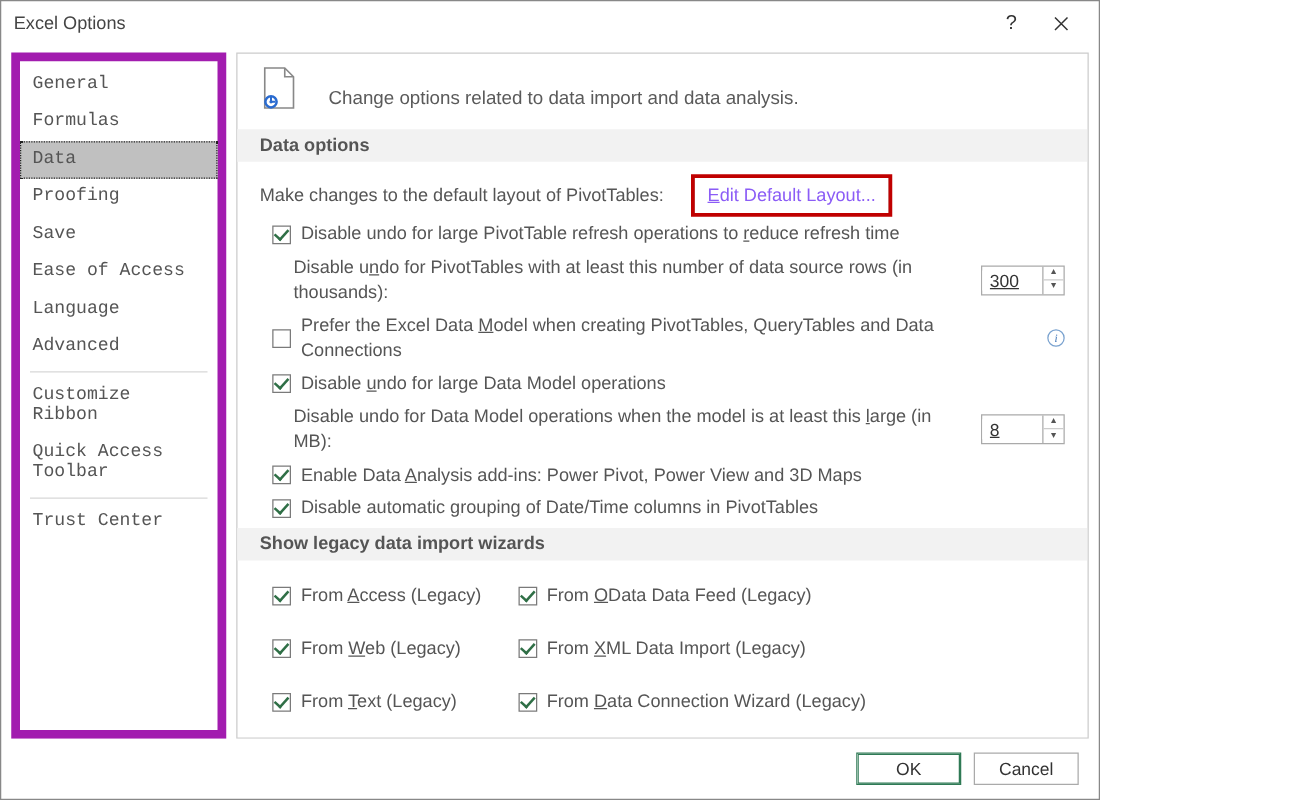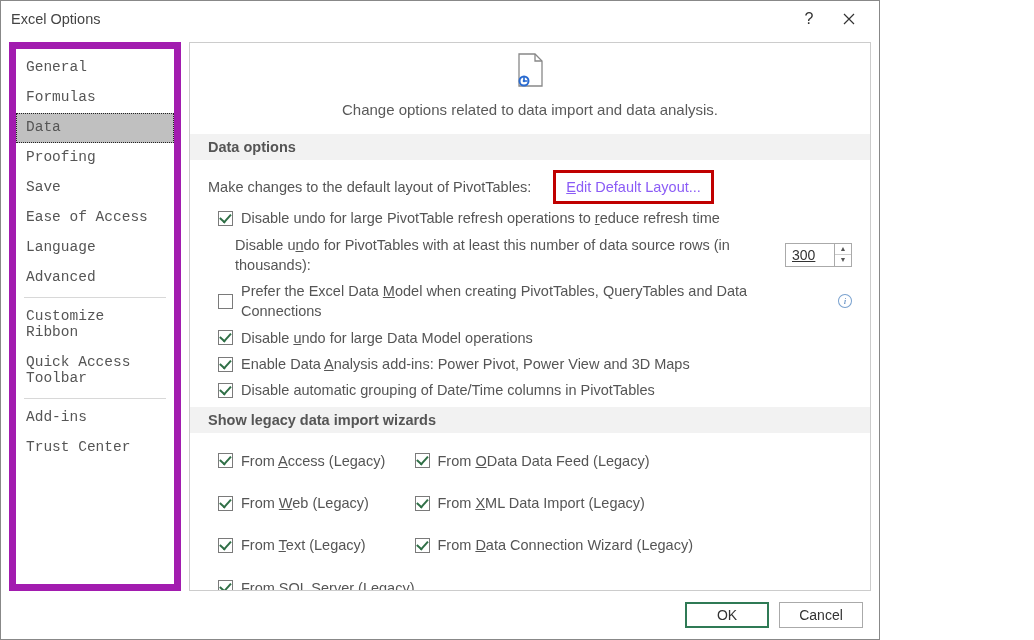--- a/index.html
+++ b/index.html
@@ -7,21 +7,21 @@
   .window { width: 880px; height: 640px; border: 1px solid #888; position: relative; display: flex; flex-direction: column; }
   .titlebar { height: 35px; display: flex; align-items: center; padding: 0 10px; border-bottom: 0; }
   .titlebar .title { flex: 1; font-size: 14.5px; color: #444; }
   .titlebar .ctrl { width: 40px; height: 35px; display: flex; align-items: center; justify-content: center; font-size: 16px; color: #333; cursor: pointer; }
   .body { flex: 1; display: flex; padding: 6px 8px 0 8px; gap: 8px; overflow: hidden; }
   .sidebar { width: 172px; border: 7px solid #a21caf; background: #fff; padding: 4px 0; display: flex; flex-direction: column; font-family: Liberation Mono, monospace; }
   .side-item { padding: 6px 10px 8px 10px; font-size: 14.5px; color: #555; cursor: pointer; }
   .side-item.selected { background: #c0c0c0; outline: 1px dotted #222; outline-offset: -1px; }
   .side-sep { border-top: 1px solid #d8d8d8; margin: 4px 8px; }
   .content { flex: 1; border: 1px solid #ccc; padding: 10px 18px; overflow-y: auto; }
-  .head-row { display: flex; align-items: center; gap: 14px; margin-bottom: 16px; flex-direction: column; }
+  .head-row { display: flex; align-items: flex-end; gap: 25px; margin-bottom: 16px; }
   .doc-icon { width: 30px; height: 34px; position: relative; }
   .doc-icon svg { display: block; }
   .head-text { font-size: 15px; color: #5a5a5a; }
   .section-head { background: #f2f2f2; padding: 5px 10px; font-weight: 600; color: #555; font-size: 14.5px; margin: 6px -18px 12px -18px; padding-left: 18px; }
   .row { display: flex; align-items: center; gap: 8px; margin: 6px 0; line-height: 1.4; }
   .row.indent { margin-left: 27px; gap: 13px; }
   .row.indent2 { margin-left: 10px; }
   .chk { width: 15px; height: 15px; border: 1px solid #7a7a7a; display: inline-flex; align-items: center; justify-content: center; flex-shrink: 0; cursor: pointer; }
   .chk.checked::after { content: ""; display: block; width: 9px; height: 5px; border-left: 2px solid #2f6f46; border-bottom: 2px solid #2f6f46; transform: rotate(-48deg) translate(1px,-1px); }
   .chk-label { color: #555; font-size: 14.5px; }
@@ -62,21 +62,20 @@
       <div class="side-item selected">Data</div>
       <div class="side-item">Proofing</div>
       <div class="side-item">Save</div>
       <div class="side-item">Ease of Access</div>
       <div class="side-item">Language</div>
       <div class="side-item">Advanced</div>
       <div class="side-sep"></div>
       <div class="side-item">Customize Ribbon</div>
       <div class="side-item">Quick Access Toolbar</div>
       <div class="side-sep"></div>
-      <div class="side-item">Add-ins</div>
       <div class="side-item">Trust Center</div>
     </div>
 
     <div class="content">
       <div class="head-row">
         <div class="doc-icon">
           <svg width="30" height="34" viewBox="0 0 30 34">
             <path d="M4 1 H20 L27 8 V33 H4 Z" fill="#fff" stroke="#888" stroke-width="1.3"></path>
             <path d="M20 1 V8 H27" fill="none" stroke="#888" stroke-width="1.3"></path>
             <circle cx="9" cy="28" r="4.5" fill="none" stroke="#2a6bd0" stroke-width="2"></circle>
@@ -115,20 +114,30 @@
         <span class="chk"></span>
         <span class="chk-label">Prefer the Excel Data <u>M</u>odel when creating PivotTables, QueryTables and Data Connections</span>
         <span class="info-icon">i</span>
       </div>
 
       <div class="row indent2">
         <span class="chk checked"></span>
         <span class="chk-label">Disable <u>u</u>ndo for large Data Model operations</span>
       </div>
 
+      <div class="row indent">
+        <span class="chk-label">Disable undo for Data Model operations when the model is at least this <u>l</u>arge (in MB):</span>
+        <span class="spin">
+          <input value="8" style="">
+          <span class="arrows">
+              <span class="arrow">▲</span>
+              <span class="arrow">▼</span>
+            </span>
+        </span>
+      </div>
 
       <div class="row indent2">
         <span class="chk checked"></span>
         <span class="chk-label">Enable Data <u>A</u>nalysis add-ins: Power Pivot, Power View and 3D Maps</span>
       </div>
 
       <div class="row indent2">
         <span class="chk checked"></span>
         <span class="chk-label">Disable automatic <u>g</u>rouping of Date/Time columns in PivotTables</span>
       </div>

